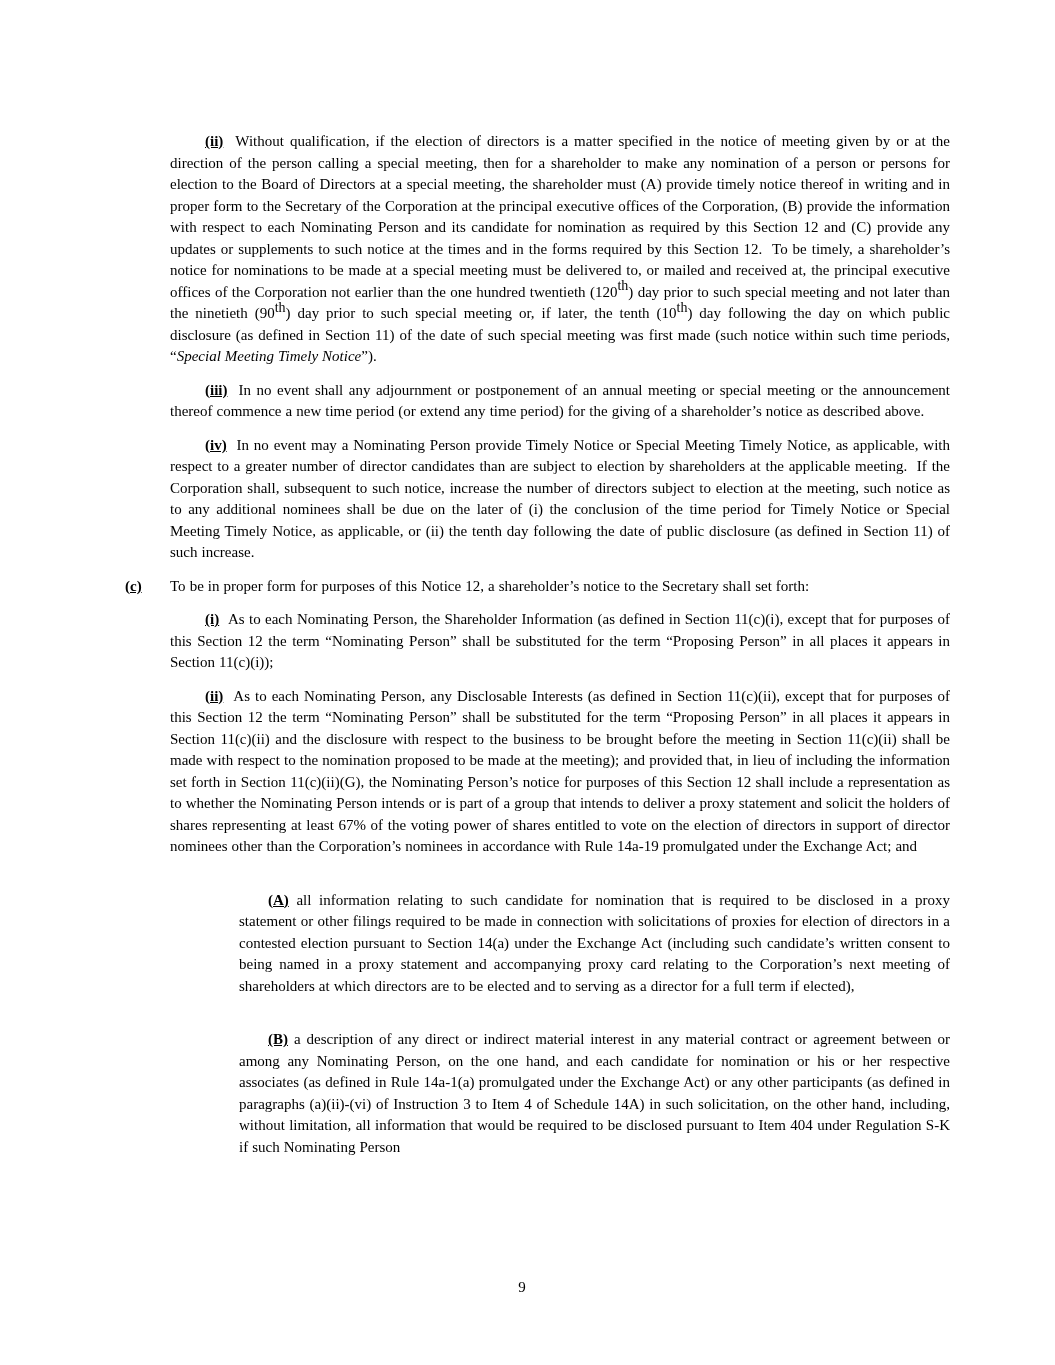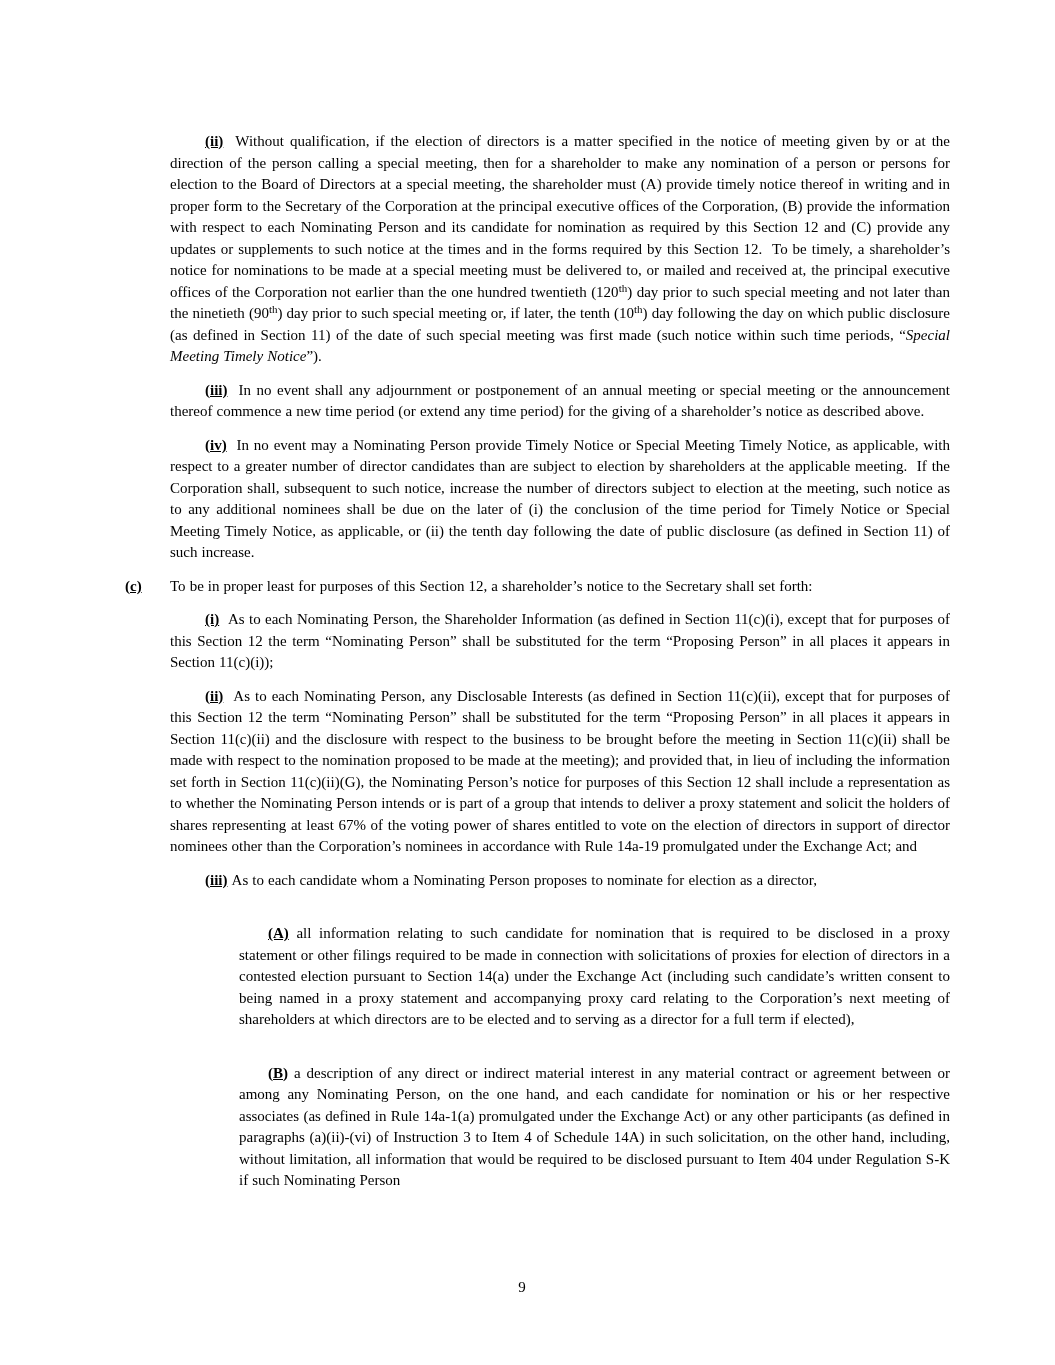--- a/index.html
+++ b/index.html
@@ -32,21 +32,21 @@
     font-size: 15px;
     line-height: 21.5px;
     word-spacing: 0.02em;
   }
   p.lvl1 { text-indent: 35px; }
   p.lvl0 { text-indent: 0; position: relative; }
   p.lvl2 { margin-left: 69px; text-indent: 29px; margin-top: 32px; }
   .b { font-weight: bold; text-decoration: underline; }
   .i { font-style: italic; }
   .sup {
-    font-size: 11px;
+    font-size: 14px;
     position: relative;
     top: -0.45em;
     line-height: 0;
   }
   .hang {
     position: absolute;
     left: -45px;
     top: 0;
     font-weight: bold;
   }
@@ -61,23 +61,22 @@
   }
 </style>
 </head>
 <body>
 
 <main class="page">
   <section class="body-text">
     <p class="para lvl1"><span class="b">(ii)</span><span>&nbsp;&nbsp;Without qualification, if the election of directors is a matter specified in the notice of meeting given by or at the direction of the person calling a special meeting, then for a shareholder to make any nomination of a person or persons for election to the Board of Directors at a special meeting, the shareholder must (A) provide timely notice thereof in writing and in proper form to the Secretary of the Corporation at the principal executive offices of the Corporation, (B) provide the information with respect to each Nominating Person and its candidate for nomination as required by this Section 12 and (C) provide any updates or supplements to such notice at the times and in the forms required by this Section 12.&nbsp; To be timely, a shareholder’s notice for nominations to be made at a special meeting must be delivered to, or mailed and received at, the principal executive offices of the Corporation not earlier than the one hundred twentieth (120</span><span class="sup">th</span><span>) day prior to such special meeting and not later than the ninetieth (90</span><span class="sup">th</span><span>) day prior to such special meeting or, if later, the tenth (10</span><span class="sup">th</span><span>) day following the day on which public disclosure (as defined in Section 11) of the date of such special meeting was first made (such notice within such time periods, “</span><span class="i">Special Meeting Timely Notice</span><span>”).</span></p>
     <p class="para lvl1"><span class="b">(iii)</span><span>&nbsp;&nbsp;In no event shall any adjournment or postponement of an annual meeting or special meeting or the announcement thereof commence a new time period (or extend any time period) for the giving of a shareholder’s notice as described above.</span></p>
     <p class="para lvl1"><span class="b">(iv)</span><span>&nbsp;&nbsp;In no event may a Nominating Person provide Timely Notice or Special Meeting Timely Notice, as applicable, with respect to a greater number of director candidates than are subject to election by shareholders at the applicable meeting.&nbsp; If the Corporation shall, subsequent to such notice, increase the number of directors subject to election at the meeting, such notice as to any additional nominees shall be due on the later of (i) the conclusion of the time period for Timely Notice or Special Meeting Timely Notice, as applicable, or (ii) the tenth day following the date of public disclosure (as defined in Section 11) of such increase.</span></p>
-    <p class="para lvl0"><span class="b hang">(c)</span><span>To be in proper least for purposes of this Section 12, a shareholder’s notice to the Secretary shall set forth:</span></p>
+    <p class="para lvl0"><span class="b hang">(c)</span><span>To be in proper form for purposes of this Notice 12, a shareholder’s notice to the Secretary shall set forth:</span></p>
     <p class="para lvl1"><span class="b">(i)</span><span>&nbsp;&nbsp;As to each Nominating Person, the Shareholder Information (as defined in Section 11(c)(i), except that for purposes of this Section 12 the term “Nominating Person” shall be substituted for the term “Proposing Person” in all places it appears in Section 11(c)(i));</span></p>
     <p class="para lvl1"><span class="b">(ii)</span><span>&nbsp;&nbsp;As to each Nominating Person, any Disclosable Interests (as defined in Section 11(c)(ii), except that for purposes of this Section 12 the term “Nominating Person” shall be substituted for the term “Proposing Person” in all places it appears in Section 11(c)(ii) and the disclosure with respect to the business to be brought before the meeting in Section 11(c)(ii) shall be made with respect to the nomination proposed to be made at the meeting); and provided that, in lieu of including the information set forth in Section 11(c)(ii)(G), the Nominating Person’s notice for purposes of this Section 12 shall include a representation as to whether the Nominating Person intends or is part of a group that intends to deliver a proxy statement and solicit the holders of shares representing at least 67% of the voting power of shares entitled to vote on the election of directors in support of director nominees other than the Corporation’s nominees in accordance with Rule 14a-19 promulgated under the Exchange Act; and</span></p>
-    <p class="para lvl1"><span class="b">(iii)</span><span>&nbsp;As to each candidate whom a Nominating Person proposes to nominate for election as a director,</span></p>
     <p class="para lvl2"><span class="b">(A)</span><span>&nbsp;all information relating to such candidate for nomination that is required to be disclosed in a proxy statement or other filings required to be made in connection with solicitations of proxies for election of directors in a contested election pursuant to Section 14(a) under the Exchange Act (including such candidate’s written consent to being named in a proxy statement and accompanying proxy card relating to the Corporation’s next meeting of shareholders at which directors are to be elected and to serving as a director for a full term if elected),</span></p>
     <p class="para lvl2"><span class="b">(B)</span><span>&nbsp;a description of any direct or indirect material interest in any material contract or agreement between or among any Nominating Person, on the one hand, and each candidate for nomination or his or her respective associates (as defined in Rule 14a-1(a) promulgated under the Exchange Act) or any other participants (as defined in paragraphs (a)(ii)-(vi) of Instruction 3 to Item 4 of Schedule 14A) in such solicitation, on the other hand, including, without limitation, all information that would be required to be disclosed pursuant to Item 404 under Regulation S-K if such Nominating Person</span></p>
   </section>
   <footer class="page-number">
     <span>9</span>
   </footer>
 </main>
 
 </body></html>

